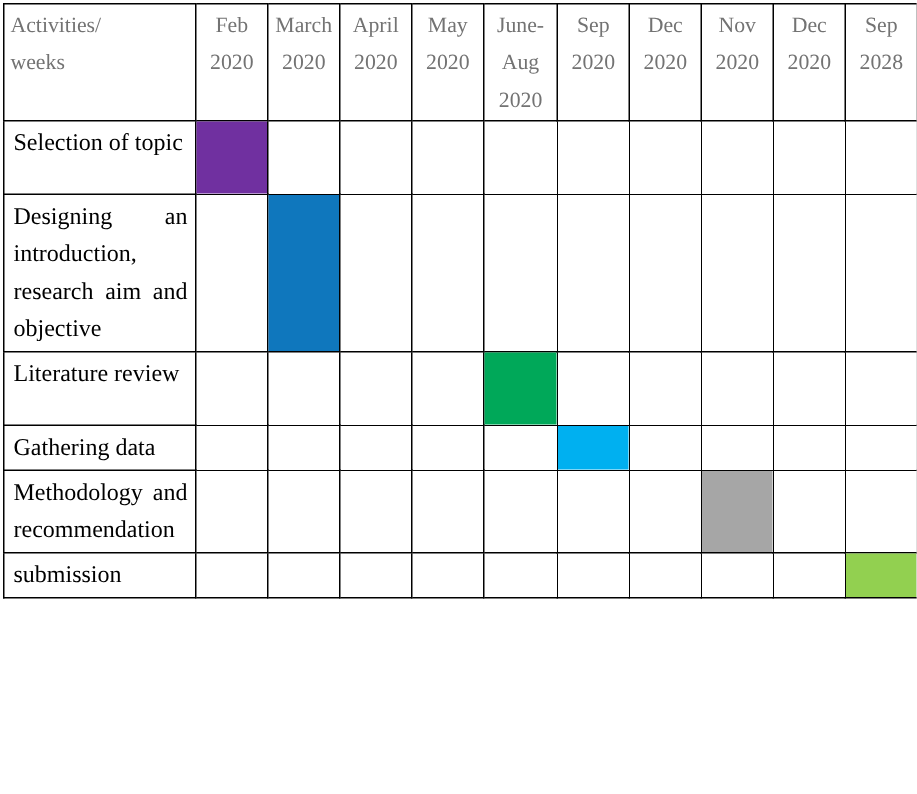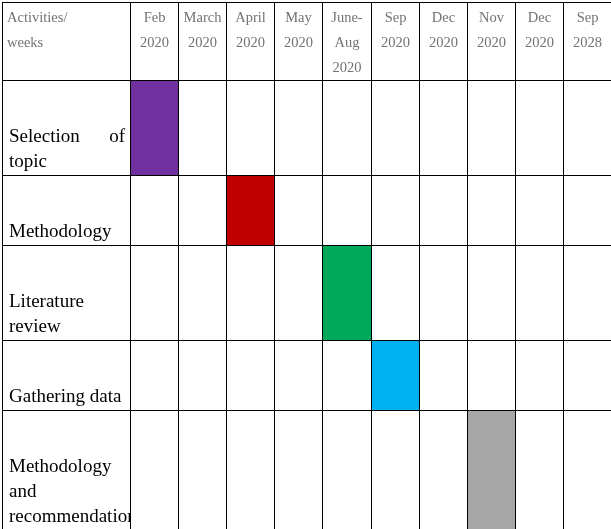--- a/index.html
+++ b/index.html
@@ -64,28 +64,27 @@
   }
   .hdr-line {
     display: block;
     white-space: nowrap;
   }
   
   td.activity-cell {
     width: 127px;
   }
   .activity-text {
-    font-size: 19px;
+    font-size: 16px;
     line-height: 25px;
     color: #000000;
     padding: 2px 5px 2px 6px;
     text-align: justify;
     text-align-last: left;
     hyphens: none;
-    margin-top: 40px;
   }
   
   tr.r-h2 td { height: 48px; }
   tr.r-h4 td { height: 98px; }
   tr.r-h1 td { height: 24px; }
   
   td.bar-cell { position: relative; }
   .bar {
     position: absolute;
     left: 0;
@@ -181,29 +180,29 @@
           <td class="bar-cell col-month"></td>
           <td class="bar-cell col-month"></td>
           <td class="bar-cell col-month"></td>
           <td class="bar-cell col-month wide"></td>
           <td class="bar-cell col-month"></td>
           <td class="bar-cell col-month"></td>
           <td class="bar-cell col-month"></td>
           <td class="bar-cell col-month"></td>
           <td class="bar-cell col-month"></td>
         </tr>
-        <tr class="r-h1">
-          <td class="activity-cell">
-            <div class="activity-text">Methodology</div>
-          </td>
-          <td class="bar-cell col-month"></td>
-          <td class="bar-cell col-month"></td>
-          <td class="bar-cell col-month">
-            <div class="bar" style="background: rgb(192, 0, 0);"></div>
-          </td>
+        <tr class="r-h4">
+          <td class="activity-cell">
+            <div class="activity-text">Designing an introduction, research aim and objective</div>
+          </td>
+          <td class="bar-cell col-month"></td>
+          <td class="bar-cell col-month">
+            <div class="bar" style="background: rgb(15, 119, 189);"></div>
+          </td>
+          <td class="bar-cell col-month"></td>
           <td class="bar-cell col-month"></td>
           <td class="bar-cell col-month wide"></td>
           <td class="bar-cell col-month"></td>
           <td class="bar-cell col-month"></td>
           <td class="bar-cell col-month"></td>
           <td class="bar-cell col-month"></td>
           <td class="bar-cell col-month"></td>
         </tr>
         <tr class="r-h2">
           <td class="activity-cell">

